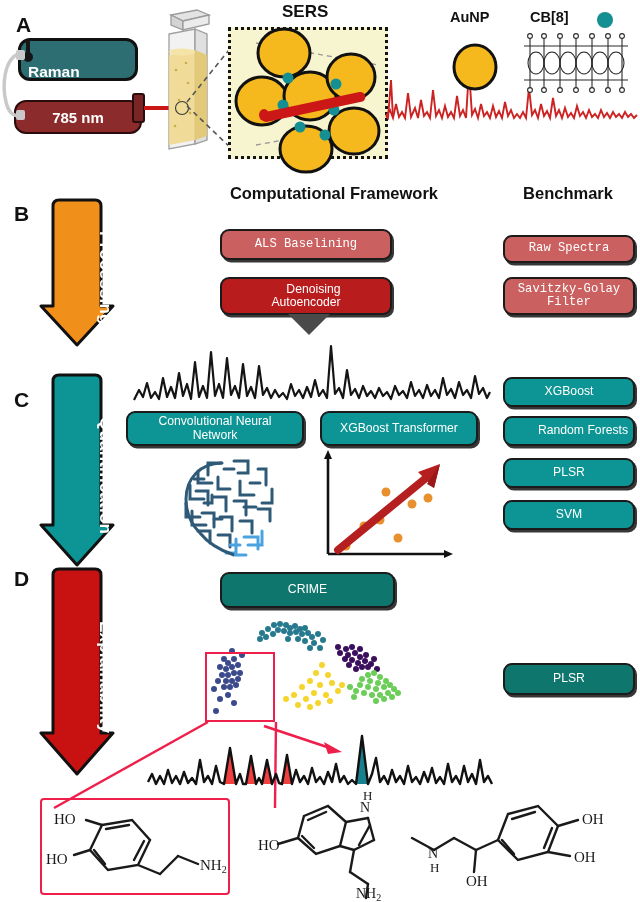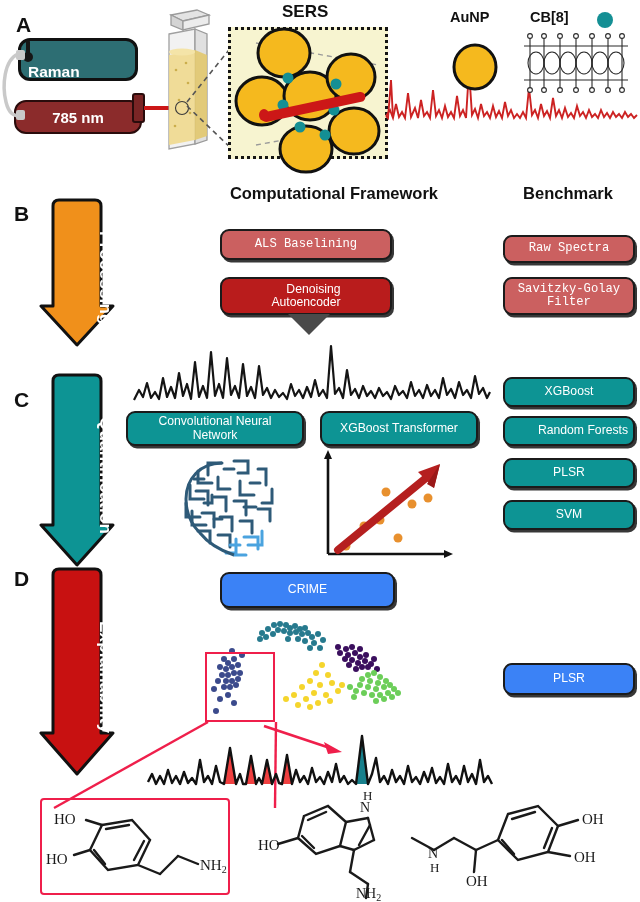--- a/index.html
+++ b/index.html
@@ -35,21 +35,21 @@
     display: flex; align-items: center; justify-content: center;
     text-align: center;
     font-size: 12.2px;
     line-height: 1.08;
     padding: 2px 4px;
     box-shadow: 2px 2.5px 0 rgba(20,20,20,0.85);
   }
   .pill.salmon  { background: #cb6060; font-family: Liberation Mono, monospace; }
   .pill.orange  { background: #b91c1c; text-align: right; }
   .pill.teal    { background: #0d9494; }
-  .pill.darkred { background: #3b82f6; }
+  .pill.darkred { background: #0f766e; }
 
   
   .blockarrow { position: absolute; }
   .blockarrow .label {
     position: absolute; left: 0; top: 0;
     width: 100%; height: 100%;
     display: flex; align-items: flex-start; justify-content: center;
     color: #fff; font-weight: bold;
     writing-mode: vertical-rl;
     letter-spacing: .2px;

